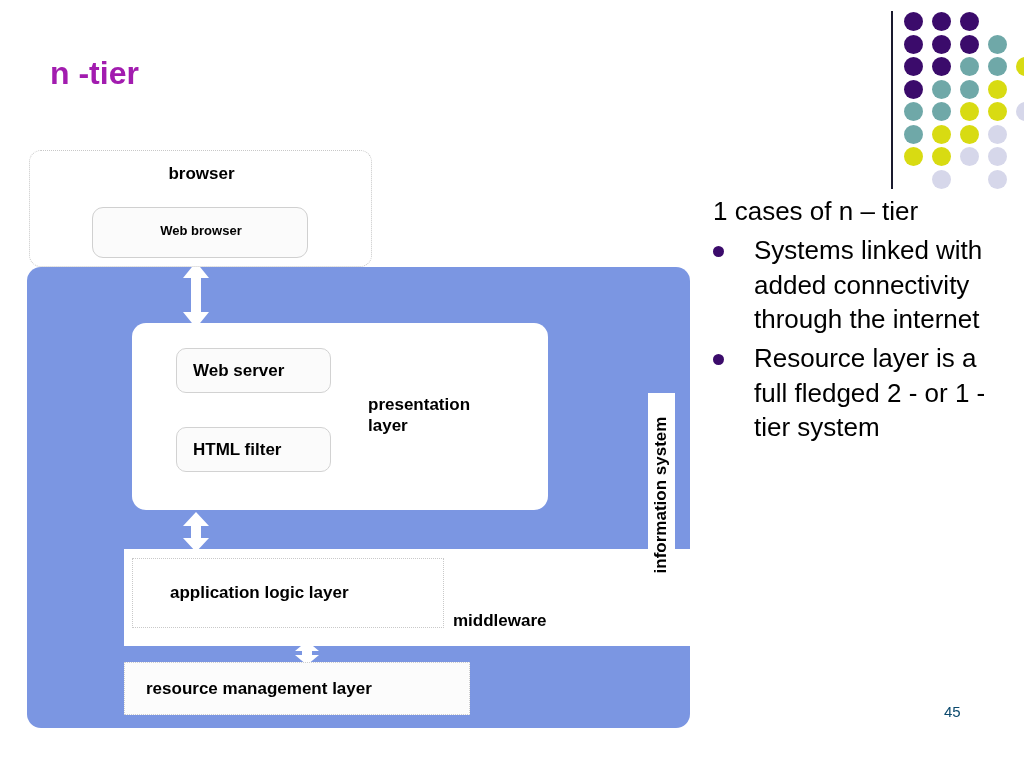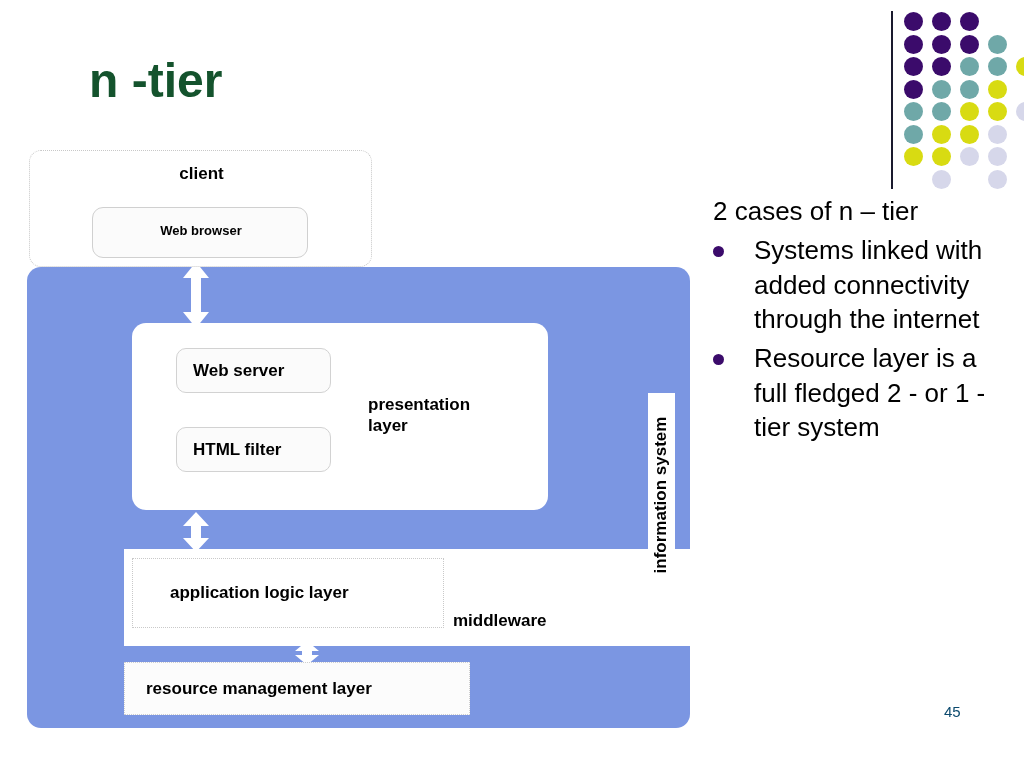--- a/index.html
+++ b/index.html
@@ -15,27 +15,26 @@
     overflow: hidden;
     font-family: "Liberation Sans", sans-serif;
     color: #000000;
   }
 
   
   #slide-title {
     position: absolute;
     left: 50px;
     top: 57px;
-    font-size: 48px;
-    font-weight: bold;
-    color: #14532d;
+    font-size: 32px;
+    font-weight: bold;
+    color: #a21caf;
     letter-spacing: 0px;
     line-height: 1;
     white-space: pre;
-    margin-left: 39px;
   }
 
   
   #diagram {
     position: absolute;
     left: 0;
     top: 0;
     width: 700px;
     height: 768px;
   }
@@ -275,21 +274,21 @@
 </head>
 <body>
 
 <div id="slide-title">n -tier</div>
 
 <div id="diagram">
 
   <div class="is-box"></div>
 
   <div class="client-box">
-    <div class="client-label">client</div>
+    <div class="client-label">browser</div>
     <div class="webbrowser-box">
       <div class="webbrowser-label">Web browser</div>
     </div>
   </div>
 
   <svg class="arrow" style="left:180px; top:262px;" width="32" height="66" viewBox="0 0 32 66">
     <polygon points="16,0 29,16 21,16 21,50 29,50 16,66 3,50 11,50 11,16 3,16" fill="#ffffff"></polygon>
   </svg>
 
   <div class="presentation-box">
@@ -314,21 +313,21 @@
 
   <div class="resource-box">resource management layer</div>
 
   <div class="infosys-box">
     <span class="infosys-label">information system</span>
   </div>
 
 </div>
 
 <div id="right-col">
-  <div class="rc-heading">2 cases of n – tier</div>
+  <div class="rc-heading">1 cases of n – tier</div>
 
   <div class="bullet-row">
     <span class="bullet-dot"></span>
     <span class="bullet-text">Systems linked with added connectivity through the internet</span>
   </div>
 
   <div class="bullet-row">
     <span class="bullet-dot"></span>
     <span class="bullet-text">Resource layer is a full fledged 2 - or 1 - tier system</span>
   </div>

